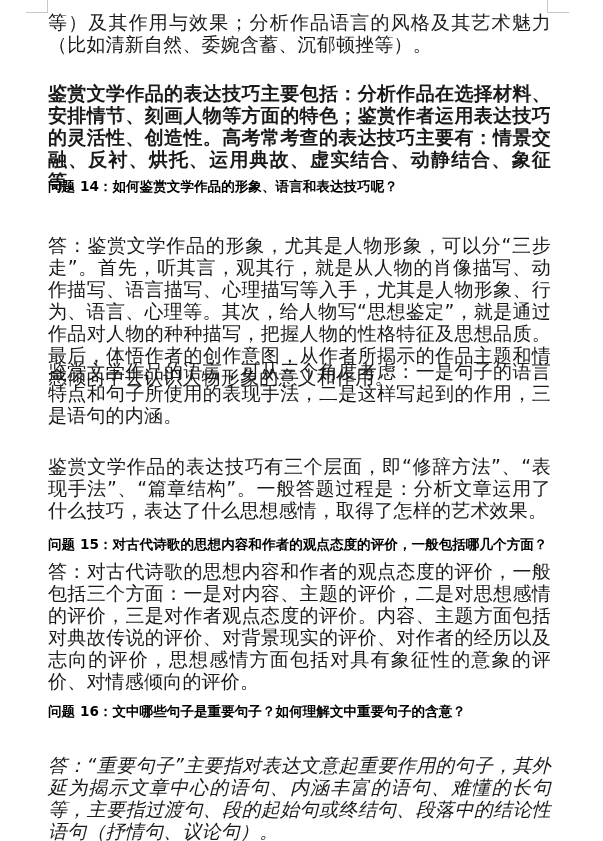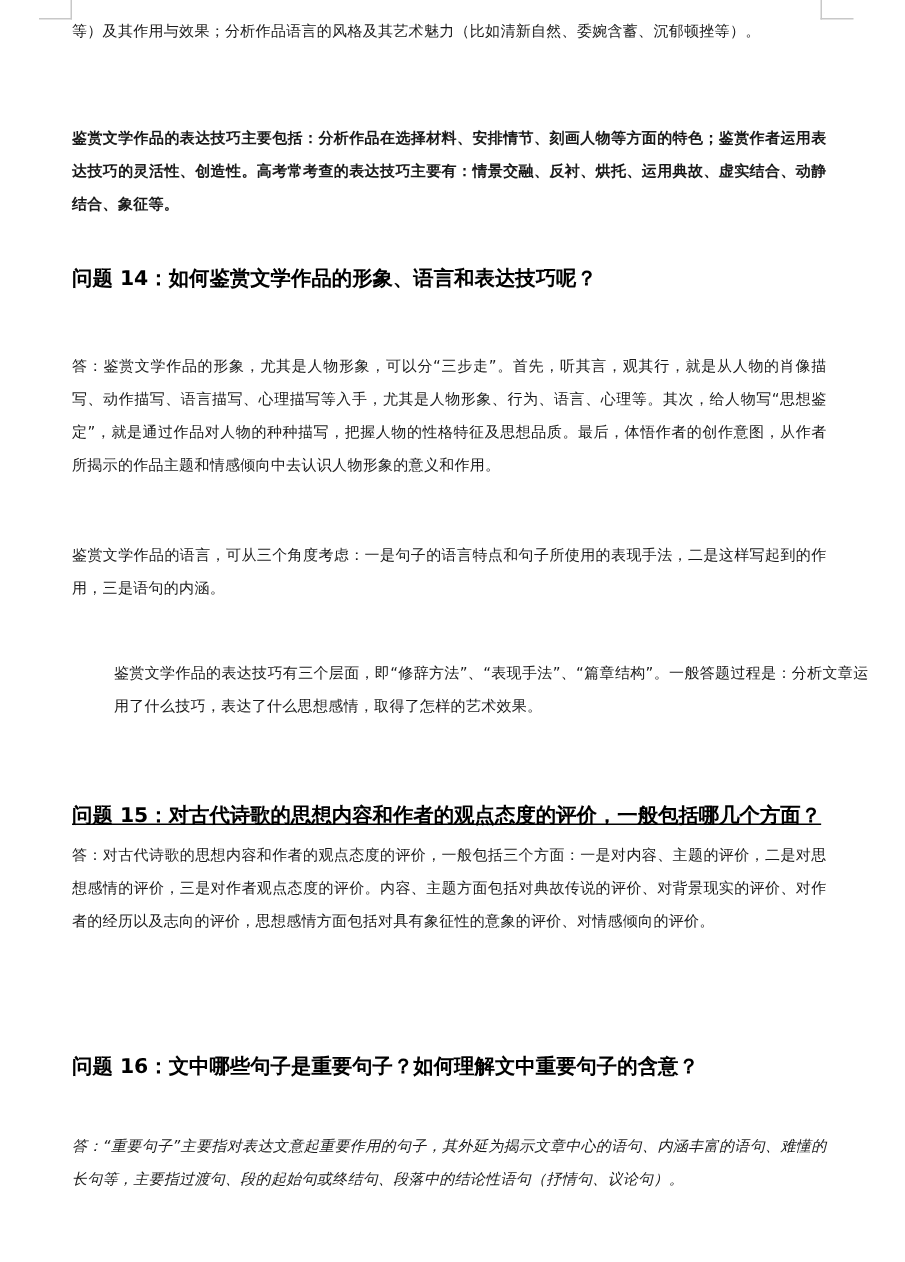--- a/index.html
+++ b/index.html
@@ -2,35 +2,35 @@
 <html><head>
 <meta charset="utf-8">
 <style>
   html, body { margin:0; padding:0; background:#ffffff; }
   body { width:603px; height:841px; position:relative; overflow:hidden;
          font-family:"DejaVu Sans", "Liberation Sans", sans-serif; color:#1a1a1a; }
   .corner { position:absolute; border-color:#c8c8c8; border-style:solid; border-width:0; }
   .corner-tl { left:26px; top:0; width:21px; height:12px; border-right-width:1px; border-bottom-width:1px; }
   .corner-tr { left:547px; top:0; width:21px; height:12px; border-left-width:1px; border-bottom-width:1px; }
   .page { position:absolute; left:48px; top:0; width:503px; }
-  .para { position:absolute; left:0; width:503px; font-size:10px; line-height:22px;
+  .para { position:absolute; left:0; width:503px; font-size:19px; line-height:22px;
           letter-spacing:0.2px; text-align:justify; margin:0; }
   .q { position:absolute; left:0; width:520px; font-size:13.6px; line-height:22px;
        font-weight:bold; color:#000000; margin:0; white-space:nowrap; }
 </style>
 </head>
 <body>
 
 <div class="corner corner-tl"></div>
 <div class="corner corner-tr"></div>
 
 <div class="page">
   <p class="para" style="top:11px;">等）及其作用与效果；分析作品语言的风格及其艺术魅力（比如清新自然、委婉含蓄、沉郁顿挫等）。</p>
   <p class="para" style="top:82px;font-weight:bold;">鉴赏文学作品的表达技巧主要包括：分析作品在选择材料、安排情节、刻画人物等方面的特色；鉴赏作者运用表达技巧的灵活性、创造性。高考常考查的表达技巧主要有：情景交融、反衬、烘托、运用典故、虚实结合、动静结合、象征等。</p>
   <p class="q" style="top:175px;">问题 14：如何鉴赏文学作品的形象、语言和表达技巧呢？</p>
   <p class="para" style="top:234px;">答：鉴赏文学作品的形象，尤其是人物形象，可以分“三步走”。首先，听其言，观其行，就是从人物的肖像描写、动作描写、语言描写、心理描写等入手，尤其是人物形象、行为、语言、心理等。其次，给人物写“思想鉴定”，就是通过作品对人物的种种描写，把握人物的性格特征及思想品质。最后，体悟作者的创作意图，从作者所揭示的作品主题和情感倾向中去认识人物形象的意义和作用。</p>
   <p class="para" style="top:360px;">鉴赏文学作品的语言，可从三个角度考虑：一是句子的语言特点和句子所使用的表现手法，二是这样写起到的作用，三是语句的内涵。</p>
-  <p class="para" style="top:439px;margin-left:28px;">鉴赏文学作品的表达技巧有三个层面，即“修辞方法”、“表现手法”、“篇章结构”。一般答题过程是：分析文章运用了什么技巧，表达了什么思想感情，取得了怎样的艺术效果。</p>
-  <p class="q" style="top:533px;text-decoration:underline;">问题 15：对古代诗歌的思想内容和作者的观点态度的评价，一般包括哪几个方面？</p>
+  <p class="para" style="top:455px;">鉴赏文学作品的表达技巧有三个层面，即“修辞方法”、“表现手法”、“篇章结构”。一般答题过程是：分析文章运用了什么技巧，表达了什么思想感情，取得了怎样的艺术效果。</p>
+  <p class="q" style="top:533px;">问题 15：对古代诗歌的思想内容和作者的观点态度的评价，一般包括哪几个方面？</p>
   <p class="para" style="top:560px;">答：对古代诗歌的思想内容和作者的观点态度的评价，一般包括三个方面：一是对内容、主题的评价，二是对思想感情的评价，三是对作者观点态度的评价。内容、主题方面包括对典故传说的评价、对背景现实的评价、对作者的经历以及志向的评价，思想感情方面包括对具有象征性的意象的评价、对情感倾向的评价。</p>
   <p class="q" style="top:700px;">问题 16：文中哪些句子是重要句子？如何理解文中重要句子的含意？</p>
   <p class="para" style="top:754px;font-style:italic;">答：“重要句子”主要指对表达文意起重要作用的句子，其外延为揭示文章中心的语句、内涵丰富的语句、难懂的长句等，主要指过渡句、段的起始句或终结句、段落中的结论性语句（抒情句、议论句）。</p>
 </div>
 
 </body></html>

